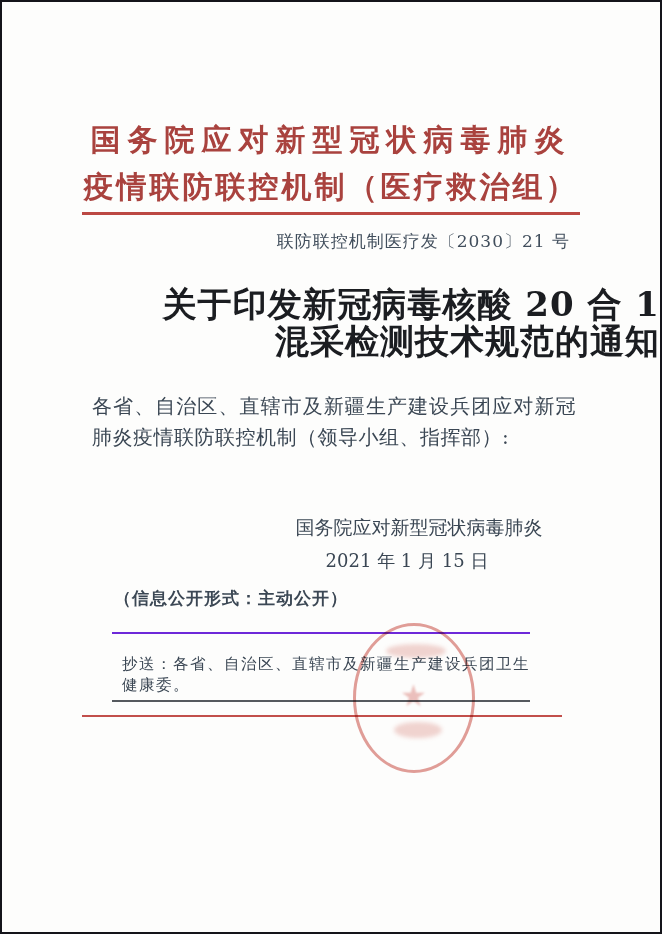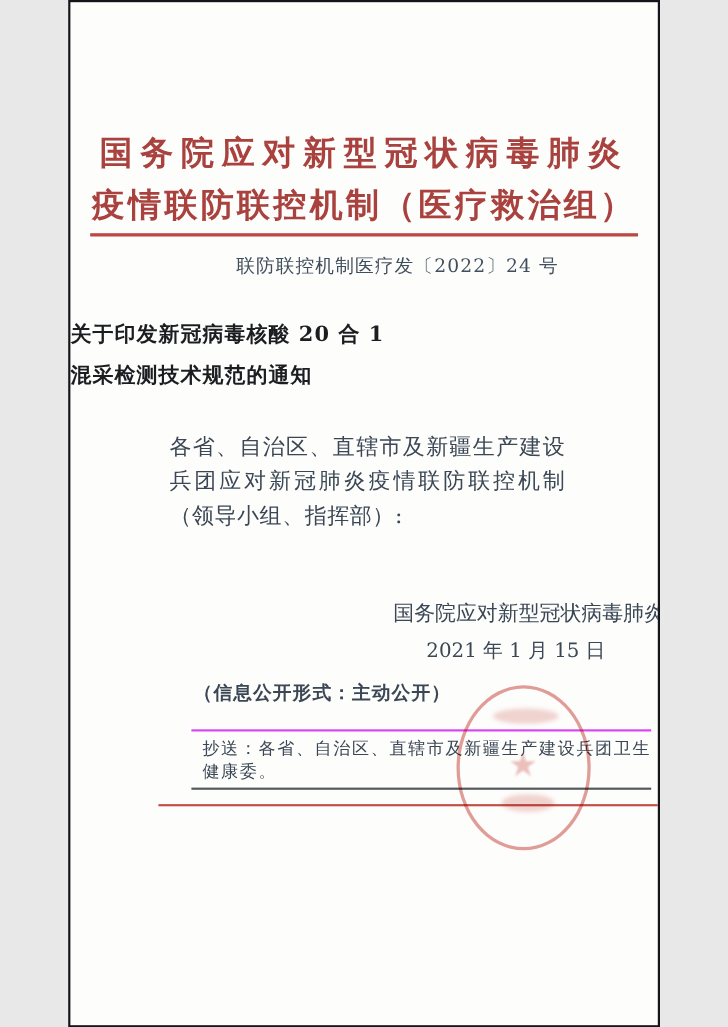--- a/index.html
+++ b/index.html
@@ -1,21 +1,21 @@
 <!DOCTYPE html>
 <html><head>
 <meta charset="utf-8">
 <style>
   * { margin: 0; padding: 0; box-sizing: border-box; }
   html, body { background: #e8e8e8; }
   body { font-family: "DejaVu Serif", "Liberation Serif", serif; }
 
   .page {
     position: relative;
-    width: 538px;
+    width: 662px;
     height: 934px;
     margin: 0 auto;
     background: #fdfdfc;
     border: 2px solid #14141a;
     overflow: hidden;
     color: #3b4754;
   }
 
   
   .letterhead {
@@ -41,22 +41,22 @@
     margin: 15px 90px 0 0;
     text-align: right;
     font-size: 17px;
     letter-spacing: 1px;
     color: #414e5c;
   }
 
   
   .notice-title {
     margin-top: 33px;
-    text-align: left;
-    font-size: 19px;
+    text-align: right;
+    font-size: 34px;
     font-weight: 700;
     line-height: 37px;
     letter-spacing: 1px;
     color: #1b1d21;
   }
 
   
   .salutation {
     margin: 31px 84px 0 90px;
     font-size: 20px;
@@ -121,23 +121,23 @@
     margin: 10px 0 0 112px;
     font-size: 17px;
     letter-spacing: 1px;
     font-weight: bold;
   }
 
   
   .cc-box {
     width: 418px;
     margin: 22px 0 0 110px;
-    border-top: 2px solid #d946ef;
+    border-top: 2px solid #6d28d9;
     border-bottom: 2px solid #55595e;
-    padding: 5px 0 4px 10px;
+    padding: 20px 0 4px 10px;
     font-size: 15.5px;
     letter-spacing: 1.5px;
   }
 
   
   .bottom-red-rule {
     width: 480px;
     height: 2px;
     margin: 13px 0 0 80px;
     background: #c24f4b;
@@ -148,21 +148,21 @@
 
 <div class="page">
 
   <div class="letterhead">
     <div class="lh-line1">国务院应对新型冠状病毒肺炎</div>
     <div class="lh-line2">疫情联防联控机制（医疗救治组）</div>
   </div>
 
   <div class="letterhead-rule"></div>
 
-  <div class="doc-number">联防联控机制医疗发〔2022〕24 号</div>
+  <div class="doc-number">联防联控机制医疗发〔2030〕21 号</div>
 
   <div class="notice-title">
     <div>关于印发新冠病毒核酸 20 合 1</div>
     <div>混采检测技术规范的通知</div>
   </div>
 
   <p class="salutation">各省、自治区、直辖市及新疆生产建设兵团应对新冠肺炎疫情联防联控机制（领导小组、指挥部）:</p>
 
 
   <div class="signature">

